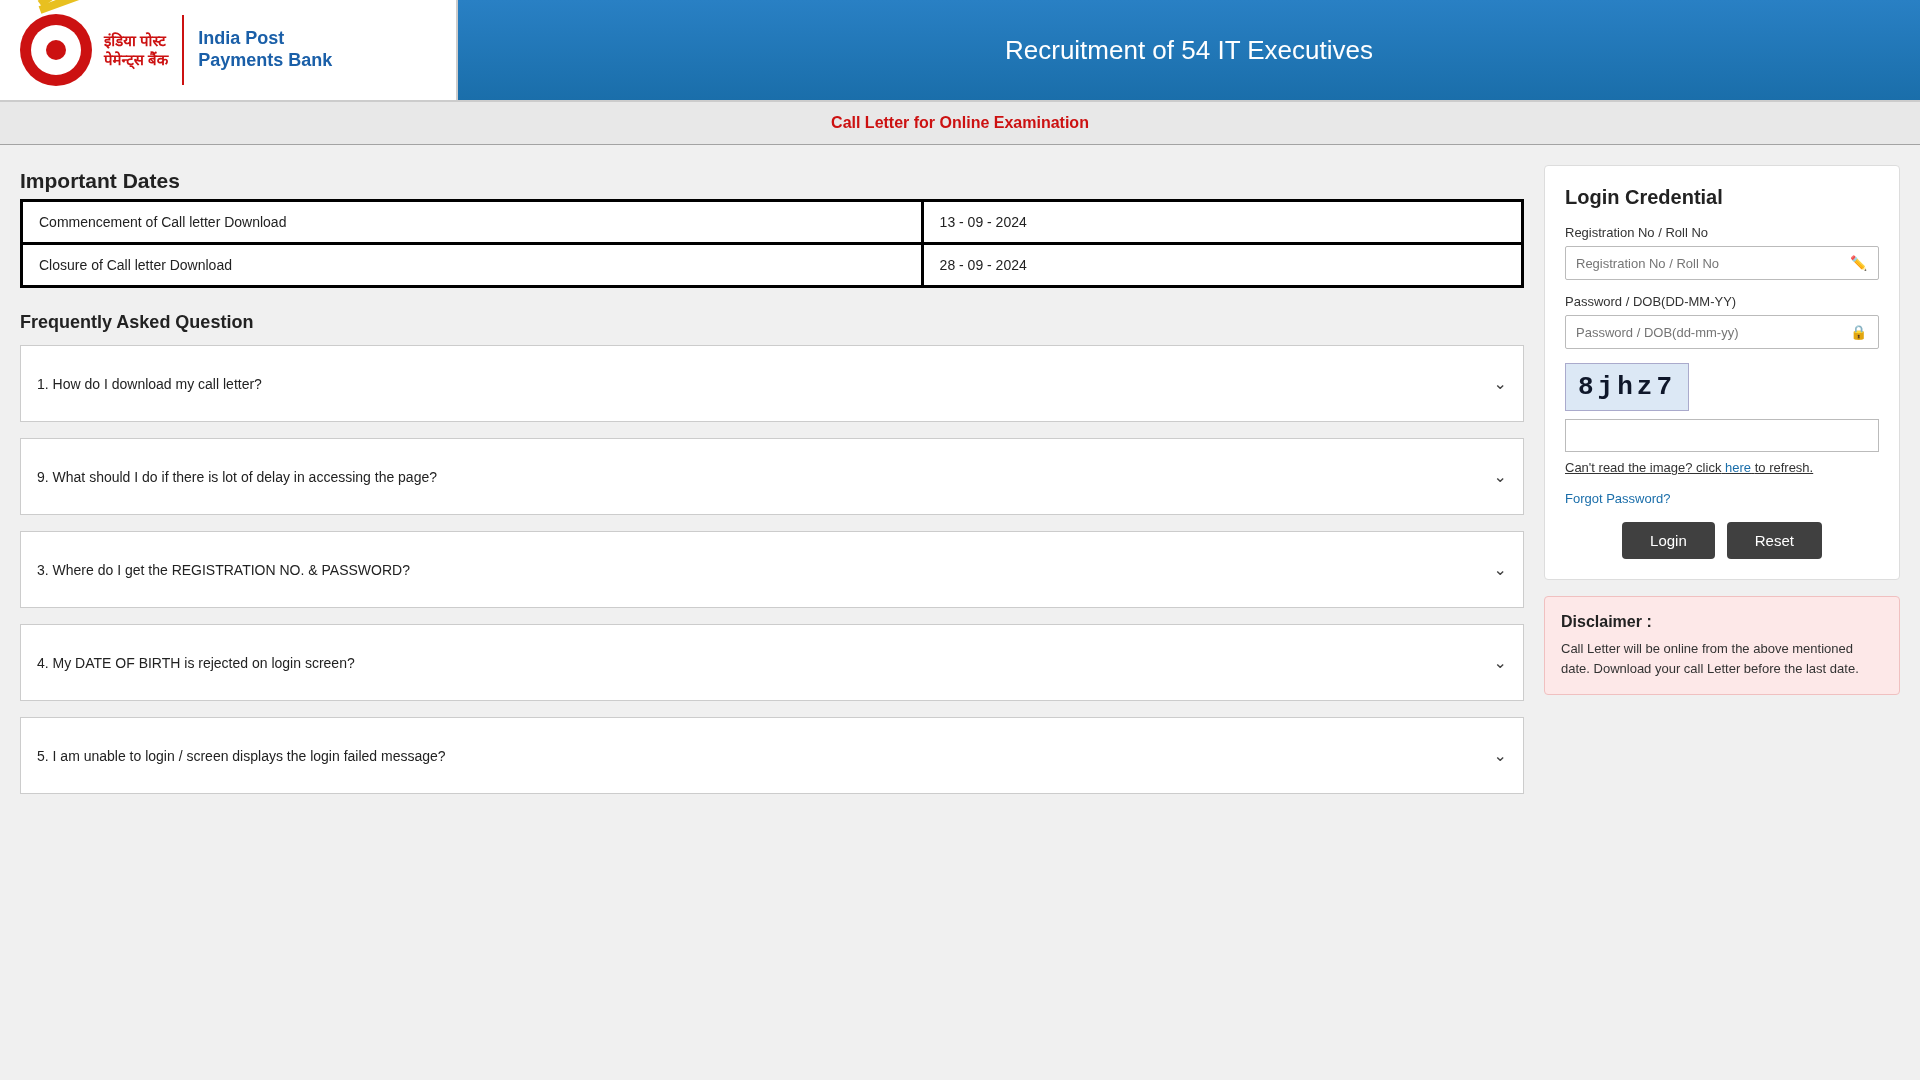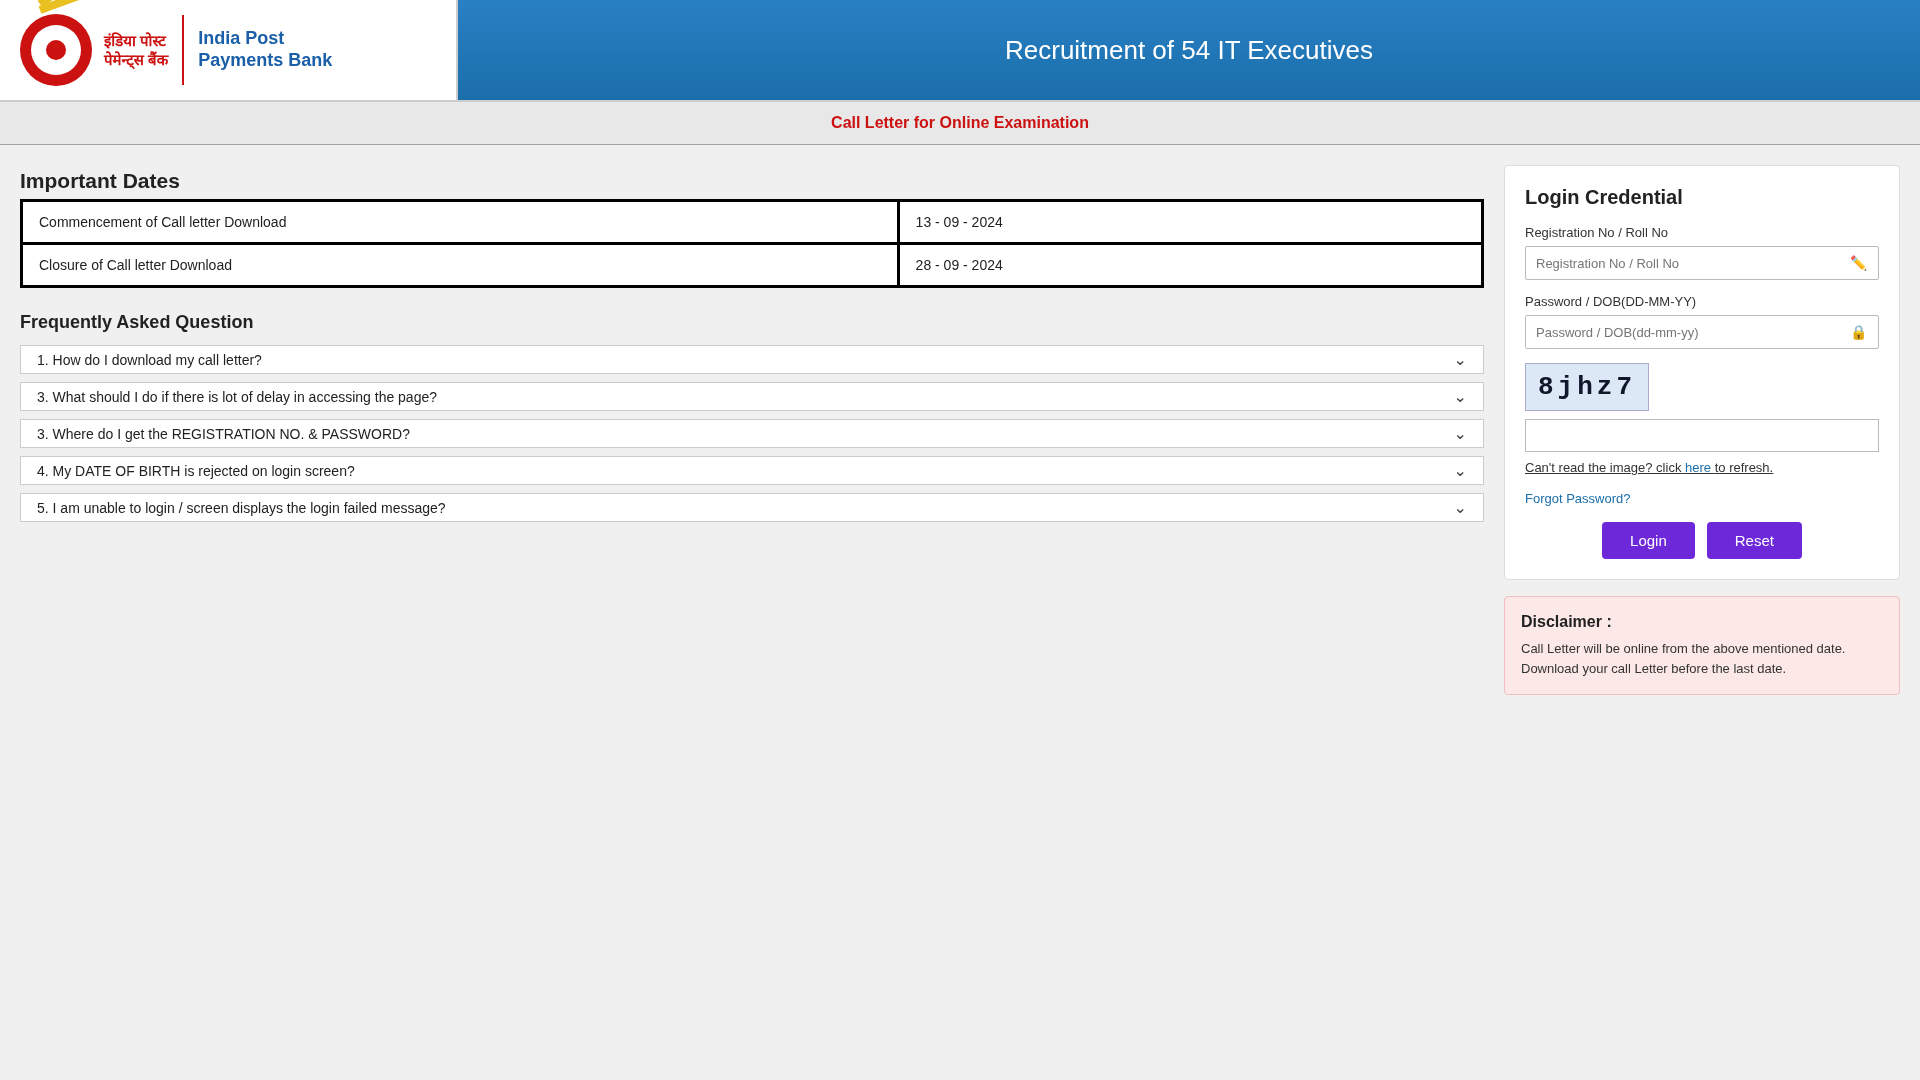--- a/index.html
+++ b/index.html
@@ -164,39 +164,39 @@
     
     .faq-title {
       font-size: 18px;
       font-weight: bold;
       color: #222;
       margin-bottom: 12px;
     }
     .faq-item {
       border: 1px solid #ccc;
       background: white;
-      margin-bottom: 8px;
+      margin-bottom: 16px;
       display: flex;
       justify-content: space-between;
       align-items: center;
-      padding: 4px 16px;
+      padding: 28px 16px;
       cursor: pointer;
     }
     .faq-question {
       font-size: 14px;
       color: #222;
     }
     .faq-chevron {
       font-size: 16px;
       color: #444;
     }
 
     
     .right-section {
-      width: 396px;
+      width: 356px;
       flex-shrink: 0;
     }
 
     .login-card {
       background: white;
       border: 1px solid #ddd;
       border-radius: 4px;
       padding: 20px;
       margin-bottom: 16px;
     }
@@ -283,21 +283,21 @@
     }
 
     .login-buttons {
       display: flex;
       justify-content: center;
       gap: 12px;
       margin-top: 8px;
     }
 
     .btn-login, .btn-reset {
-      background: #6d28d9;
+      background: #404040;
       color: white;
       border: none;
       padding: 10px 28px;
       font-size: 15px;
       border-radius: 4px;
       cursor: pointer;
       font-weight: normal;
     }
 
     
@@ -370,21 +370,21 @@
       </tbody>
     </table>
 
     <h2 class="faq-title">Frequently Asked Question</h2>
 
     <div class="faq-item">
       <span class="faq-question">1. How do I download my call letter?</span>
       <span class="faq-chevron">⌄</span>
     </div>
     <div class="faq-item">
-      <span class="faq-question">3. What should I do if there is lot of delay in accessing the page?</span>
+      <span class="faq-question">9. What should I do if there is lot of delay in accessing the page?</span>
       <span class="faq-chevron">⌄</span>
     </div>
     <div class="faq-item">
       <span class="faq-question">3. Where do I get the REGISTRATION NO. &amp; PASSWORD?</span>
       <span class="faq-chevron">⌄</span>
     </div>
     <div class="faq-item">
       <span class="faq-question">4. My DATE OF BIRTH is rejected on login screen?</span>
       <span class="faq-chevron">⌄</span>
     </div>

